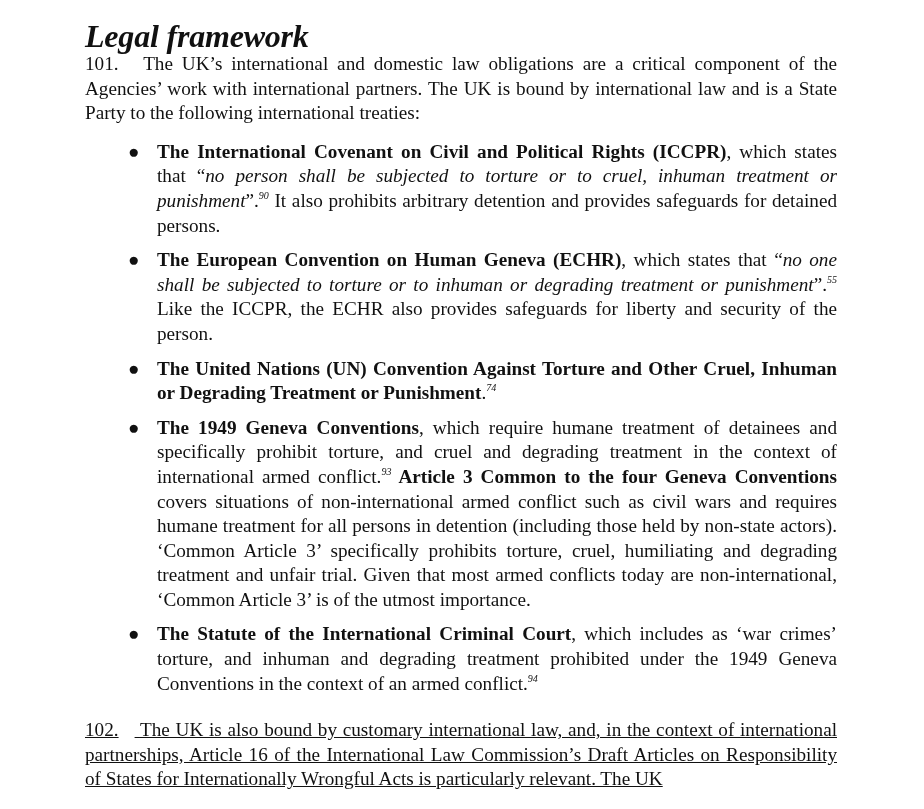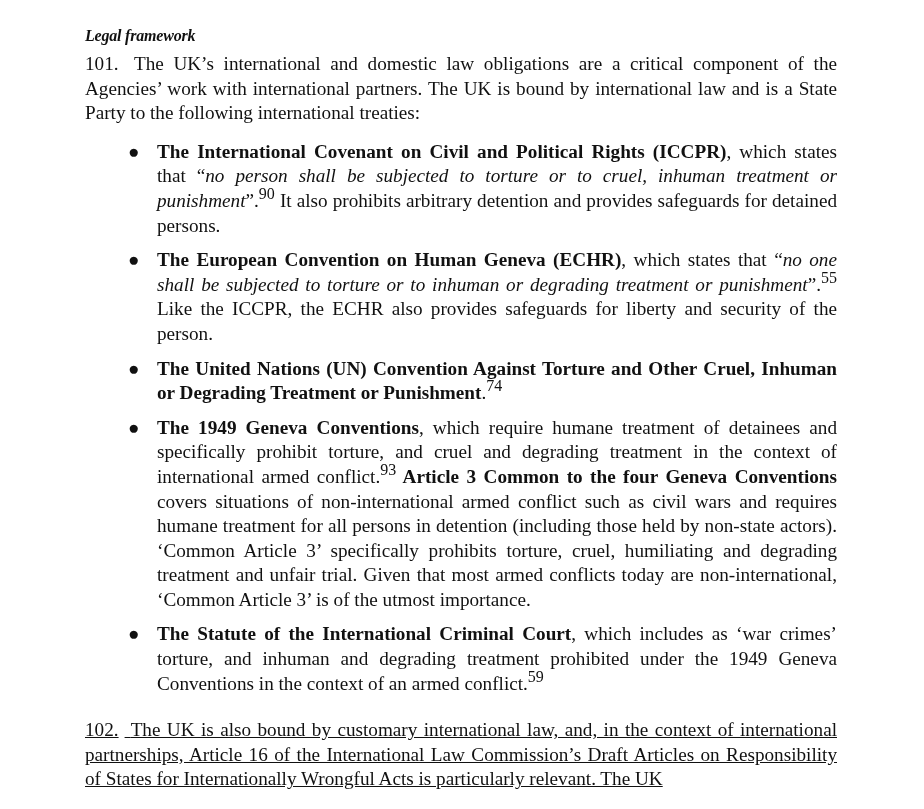--- a/index.html
+++ b/index.html
@@ -1,28 +1,28 @@
 <!DOCTYPE html>
 <html><head>
 <meta charset="utf-8">
 <style>
   html, body { margin: 0; padding: 0; background: #ffffff; }
   body { width: 924px; height: 809px; overflow: hidden; position: relative;
          font-family: "Liberation Serif", "DejaVu Serif", serif; color: #111111; }
   .page { position: absolute; left: 85px; top: 20px; width: 752px; }
-  h2 { font-weight: bold; font-style: italic; font-size: 16px; margin: 0; line-height: 32px; letter-spacing: -0.2px; }
+  h2 { font-weight: bold; font-style: italic; font-size: 32px; margin: 0; line-height: 32px; letter-spacing: -0.2px; }
   p.para { font-size: 19.2px; line-height: 24.6px; margin: 0; text-align: justify; }
-  .num { margin-right: 6px; }
+  .num { margin-right: 16px; }
   ul.treaties { list-style: none; margin: 14px 0 0 0; padding: 0; }
   ul.treaties li { position: relative; padding-left: 72px; font-size: 19.2px; line-height: 24.6px;
                    text-align: justify; margin-bottom: 10px; }
   ul.treaties li .bullet { position: absolute; left: 43px; top: 0; font-size: 19px; }
   b { font-weight: bold; }
   i { font-style: italic; }
-  sup { font-size: 16px; line-height: 0; vertical-align: 8px; }
+  sup { font-size: 10px; line-height: 0; vertical-align: 8px; font-style: italic; }
   .para2 { margin-top: 22px !important; text-decoration: underline; }
 </style>
 </head>
 <body>
 
 <div class="page">
   <h2>Legal framework</h2>
 
   <p class="para"><span class="num">101.</span> <span>The UK’s international and domestic law obligations are a critical component of the Agencies’ work with international partners. The UK is bound by international law and is a State Party to the following international treaties:</span></p>
 
@@ -33,18 +33,18 @@
     <li>
       <span class="bullet">●</span><b>The European Convention on Human Geneva (ECHR)</b><span>, which states that “</span><i>no one shall be subjected to torture or to inhuman or degrading treatment or punishment</i><span>”.</span><sup>55</sup><span> Like the ICCPR, the ECHR also provides safeguards for liberty and security of the person.</span>
     </li>
     <li>
       <span class="bullet">●</span><b>The United Nations (UN) Convention Against Torture and Other Cruel, Inhuman or Degrading Treatment or Punishment</b><span>.</span><sup>74</sup>
     </li>
     <li>
       <span class="bullet">●</span><b>The 1949 Geneva Conventions</b><span>, which require humane treatment of detainees and specifically prohibit torture, and cruel and degrading treatment in the context of international armed conflict.</span><sup>93</sup><b> Article 3 Common to the four Geneva Conventions</b><span> covers situations of non-international armed conflict such as civil wars and requires humane treatment for all persons in detention (including those held by non-state actors). ‘Common Article 3’ specifically prohibits torture, cruel, humiliating and degrading treatment and unfair trial. Given that most armed conflicts today are non-international, ‘Common Article 3’ is of the utmost importance.</span>
     </li>
     <li>
-      <span class="bullet">●</span><b>The Statute of the International Criminal Court</b><span>, which includes as ‘war crimes’ torture, and inhuman and degrading treatment prohibited under the 1949 Geneva Conventions in the context of an armed conflict.</span><sup>59</sup>
+      <span class="bullet">●</span><b>The Statute of the International Criminal Court</b><span>, which includes as ‘war crimes’ torture, and inhuman and degrading treatment prohibited under the 1949 Geneva Conventions in the context of an armed conflict.</span><sup>94</sup>
     </li>
   </ul>
 
   <p class="para para2"><span class="num">102.</span> <span>The UK is also bound by customary international law, and, in the context of international partnerships, Article 16 of the International Law Commission’s Draft Articles on Responsibility of States for Internationally Wrongful Acts is particularly relevant. The UK</span></p>
 </div>
 
 </body></html>

